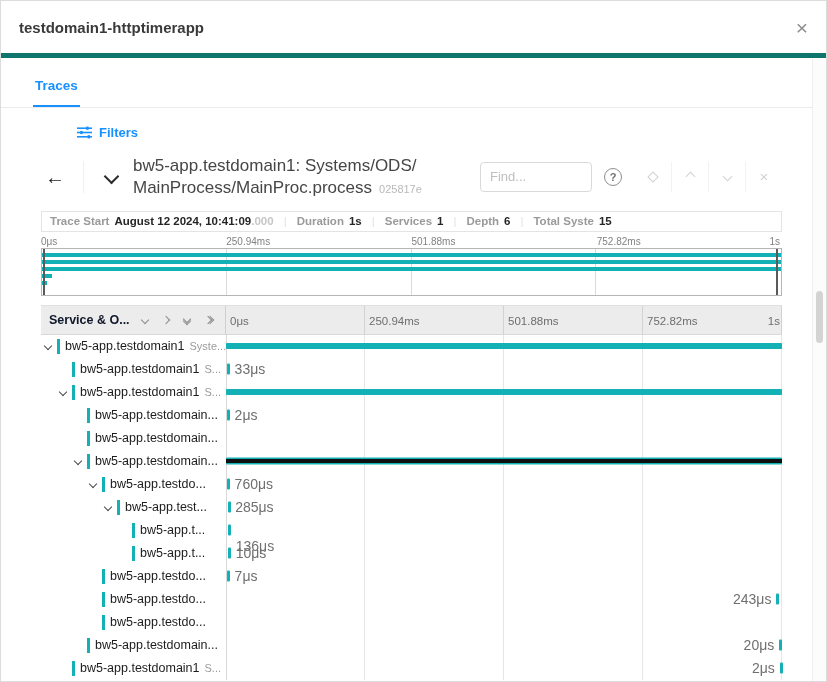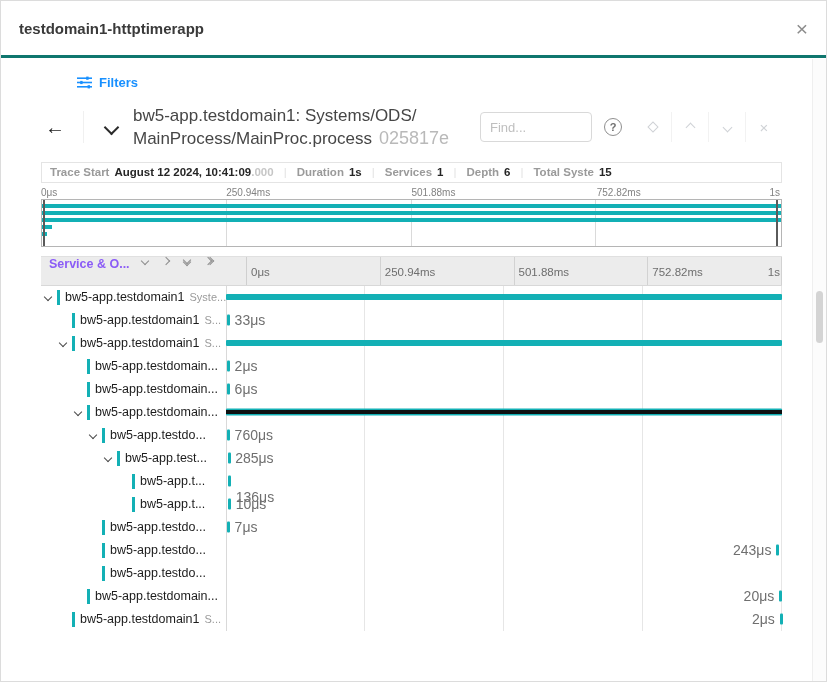--- a/index.html
+++ b/index.html
@@ -15,21 +15,21 @@
     width: 827px; height: 682px;
     background: #fff;
     border: 1px solid #dcdcdc;
     overflow: hidden;
   }
   
   .modal-header {
     height: 57px;
     display: flex; align-items: center; justify-content: space-between;
     padding: 0 18px;
-    border-bottom: 3px solid #0f766e;
+    border-bottom: 5px solid #0f766e;
   }
   .modal-title { font-size: 15px; font-weight: bold; color: #3a3a3a; }
   .close-btn {
     background: none; border: none; cursor: pointer;
     font-size: 21px; color: #8c8c8c; line-height: 1;
   }
   
   .tabs-row { padding: 18px 32px 0; border-bottom: 1px solid #ebebeb; }
   .tab {
     display: inline-block;
@@ -66,21 +66,21 @@
     border-bottom: 1.4px solid currentColor;
   }
   .chev.down  { transform: rotate(-45deg); }
   .chev.right { transform: rotate(-135deg); }
   .chev.up    { transform: rotate(135deg); }
   .chev.big { width: 11px; height: 11px; border-width: 2px; color: #2b2b2b; }
   .trace-title {
     font-size: 17px; color: #464646; line-height: 1.28;
     max-width: 370px;
   }
-  .trace-id { color: #b9b9b9; font-size: 18px; margin-left: 7px; }
+  .trace-id { color: #b9b9b9; font-size: 11px; margin-left: 7px; }
   .find-tools { margin-left: auto; display: flex; align-items: center; }
   .find-input {
     width: 112px; height: 30px;
     border: 1px solid #d9d9d9; border-radius: 4px;
     padding: 0 9px; font-size: 13px;
     font-family: "Liberation Sans", sans-serif;
     color: #333; outline: none;
   }
   .find-input::placeholder { color: #bfbfbf; }
   .help-circle {
@@ -134,25 +134,25 @@
   .mm-handle.right { right: 3px; }
   
   .span-table { margin: 9px 44px 0 40px; }
   .table-header {
     display: flex; height: 30px;
     background: #ececec;
     border-top: 1px solid #e0e0e0;
     border-bottom: 1px solid #d8d8d8;
   }
   .th-left {
-    width: 206px; flex: none;
-    display: flex; align-items: flex-start;
+    width: 185px; flex: none;
+    display: flex; align-items: center;
     padding: 0 8px;
     border-right: 1px solid #cfcfcf;
-    font-size: 12.5px; font-weight: bold; color: #8b5cf6;
+    font-size: 12.5px; font-weight: bold; color: #0f172a;
   }
   .th-icons { display: flex; align-items: center; gap: 15px; margin-left: 12px; color: #8c8c8c; }
   .th-icons button { background: none; border: none; color: #8c8c8c; cursor: pointer; display: inline-flex; padding: 0; }
   .dbl-down { display: inline-flex; flex-direction: column; }
   .dbl-down .chev:last-child { margin-top: -4px; }
   .dbl-right { display: inline-flex; }
   .dbl-right .chev:last-child { margin-left: -4px; }
   .th-timeline { flex: 1; position: relative; font-size: 11.5px; color: #6e6e6e; }
   .th-timeline .tick-label { position: absolute; top: 0; line-height: 30px; padding-left: 4px; }
   .th-timeline .vline { position: absolute; top: 0; bottom: 0; width: 1px; background: #d2d2d2; }
@@ -206,20 +206,23 @@
 </head>
 <body>
 
 <div class="modal">
 
   <div class="modal-header">
     <span class="modal-title">testdomain1-httptimerapp</span>
     <button class="close-btn">×</button>
   </div>
 
+  <div class="tabs-row">
+    <span class="tab">Traces</span>
+  </div>
 
   <div class="filters-row">
     <button class="filters-btn">
       <svg width="15" height="13" viewBox="0 0 15 13" fill="none" stroke="#1890ff" stroke-width="1.6">
         <line x1="0" y1="2.2" x2="15" y2="2.2"></line>
         <line x1="0" y1="6.5" x2="15" y2="6.5"></line>
         <line x1="0" y1="10.8" x2="15" y2="10.8"></line>
         <rect x="9.2" y="0.6" width="2.4" height="3.2" fill="#1890ff" stroke="none"></rect>
         <rect x="3.2" y="4.9" width="2.4" height="3.2" fill="#1890ff" stroke="none"></rect>
         <rect x="10.6" y="9.2" width="2.4" height="3.2" fill="#1890ff" stroke="none"></rect>
@@ -384,24 +387,20 @@
             <div class="bar tiny" style="left: 0.2%; width: 0.45%;"></div>
             <span class="dur" style="left: calc(0.65% + 5px);">2μs</span>
           </div>
         </div>
         <div class="span-row">
           <div class="row-left" style="padding-left: 34px;">
             <i class="chev down row-chev invisible"></i>
             <span class="accent"></span>
             <span class="svc">bw5-app.testdomain...</span>
           </div>
-          <div class="row-right">
-            <div class="bar tiny" style="left: 0.2%; width: 0.45%;"></div>
-            <span class="dur" style="left: calc(0.65% + 5px);">6μs</span>
-          </div>
         </div>
         <div class="span-row">
           <div class="row-left" style="padding-left: 34px;">
             <i class="chev down row-chev"></i>
             <span class="accent"></span>
             <span class="svc">bw5-app.testdomain...</span>
           </div>
           <div class="row-right">
             <div class="bar dark" style="left: 0%; width: 100%;"></div>
           </div>

